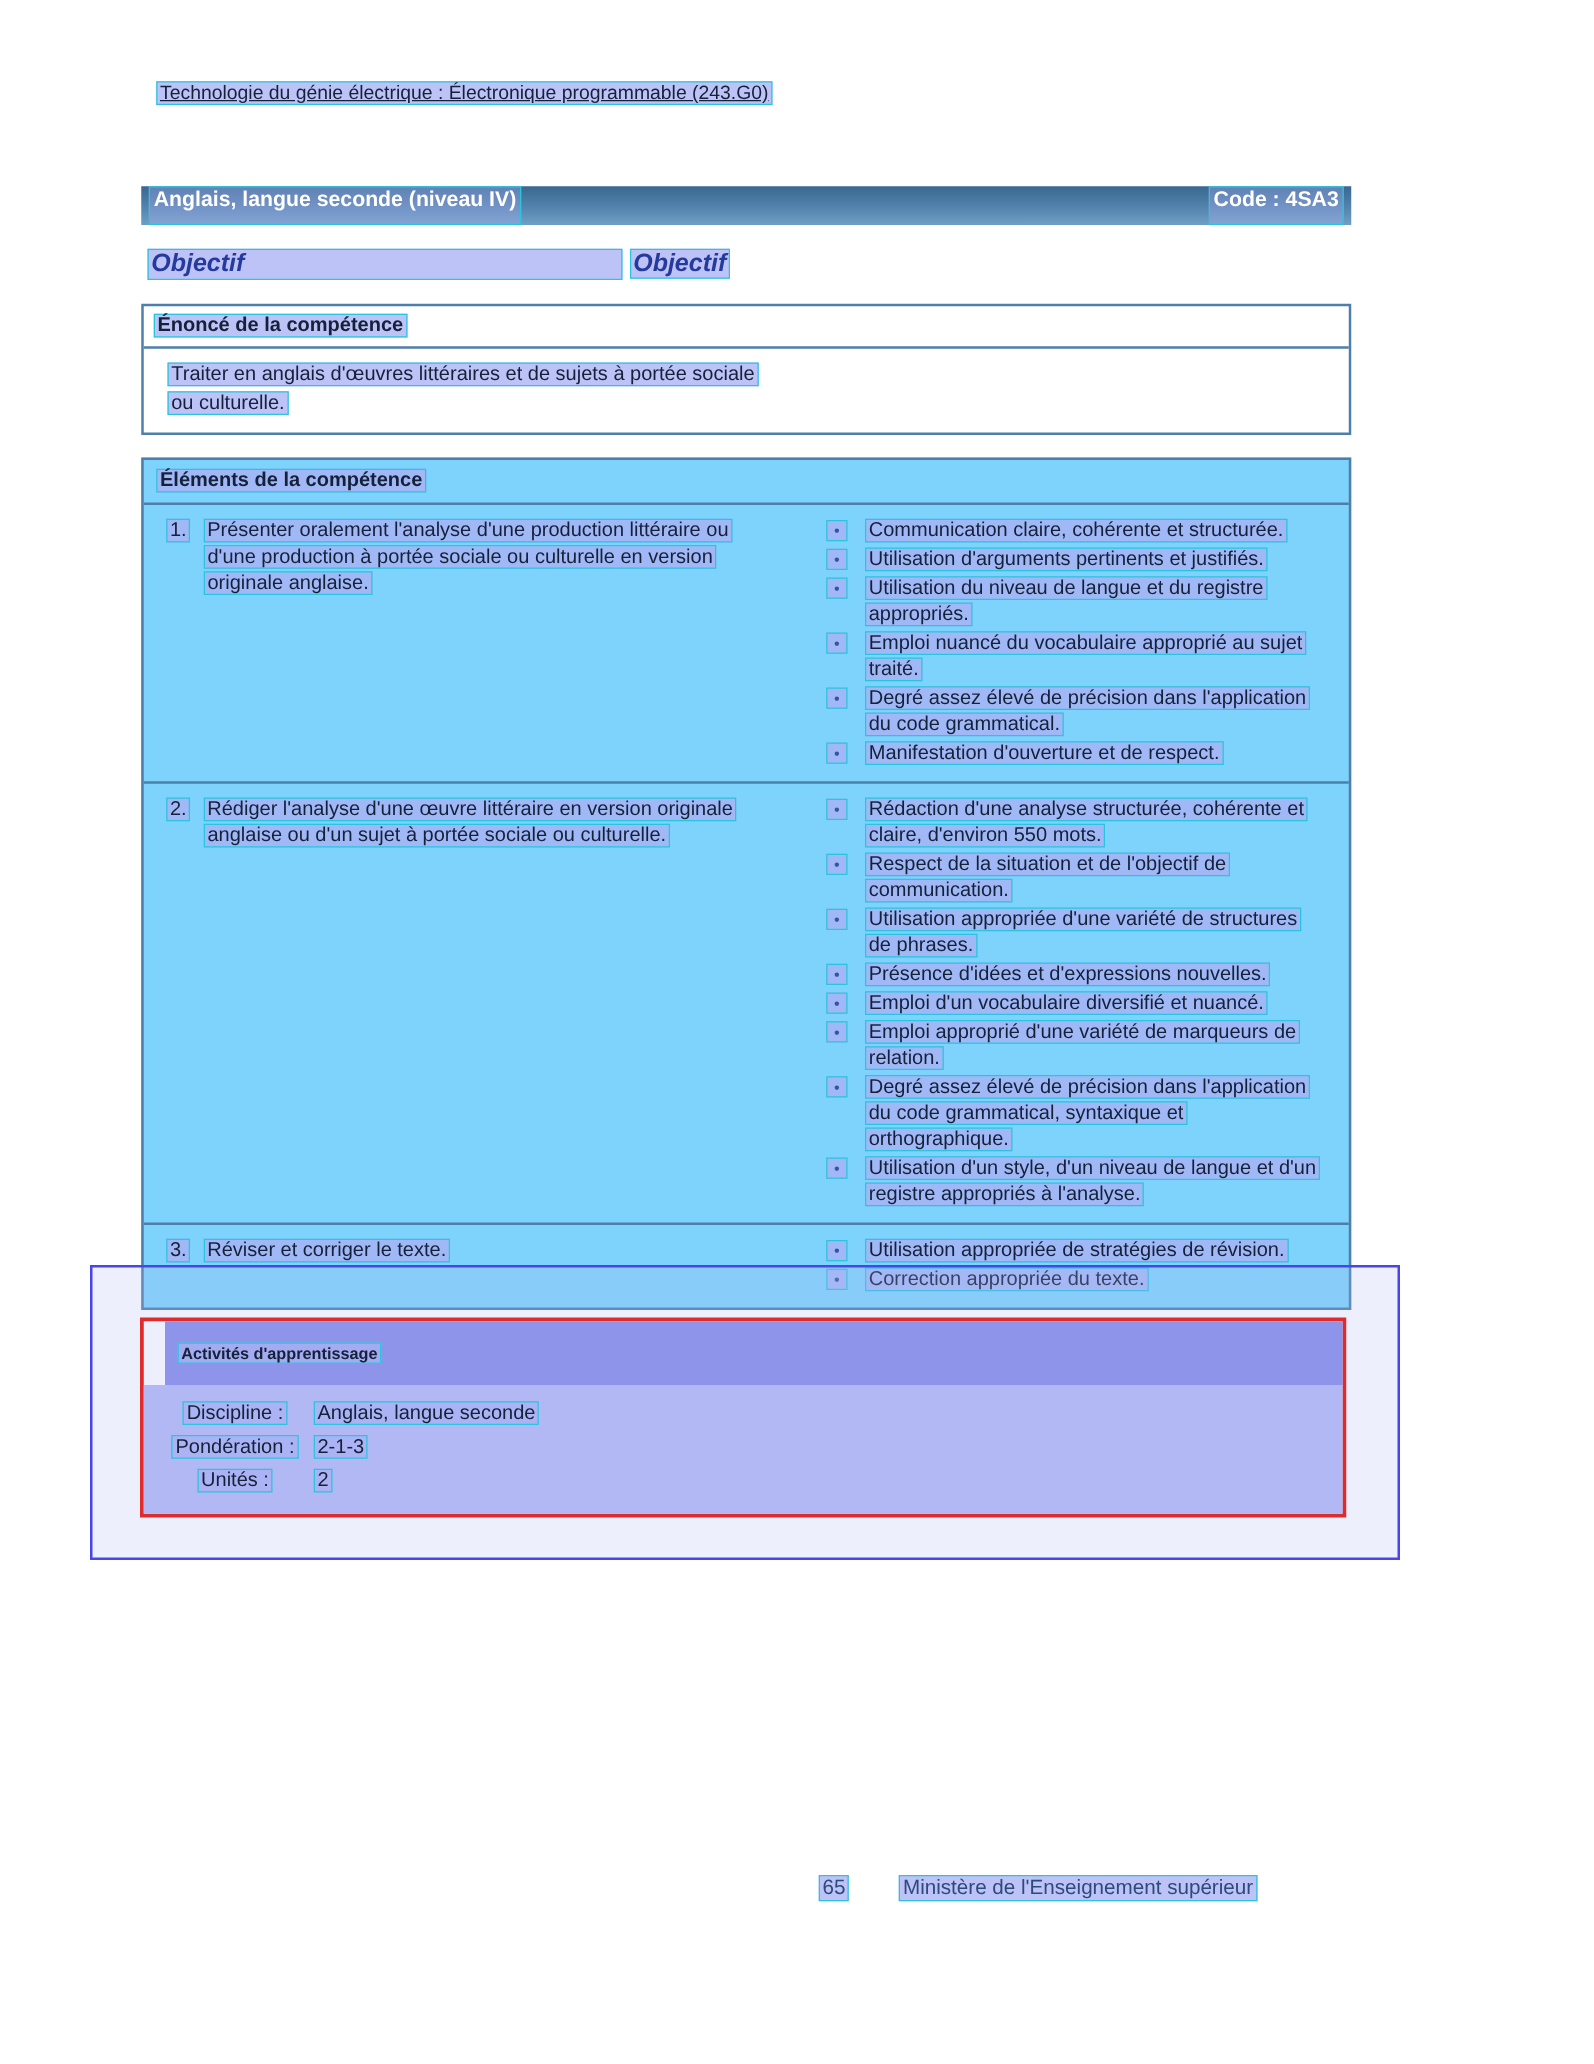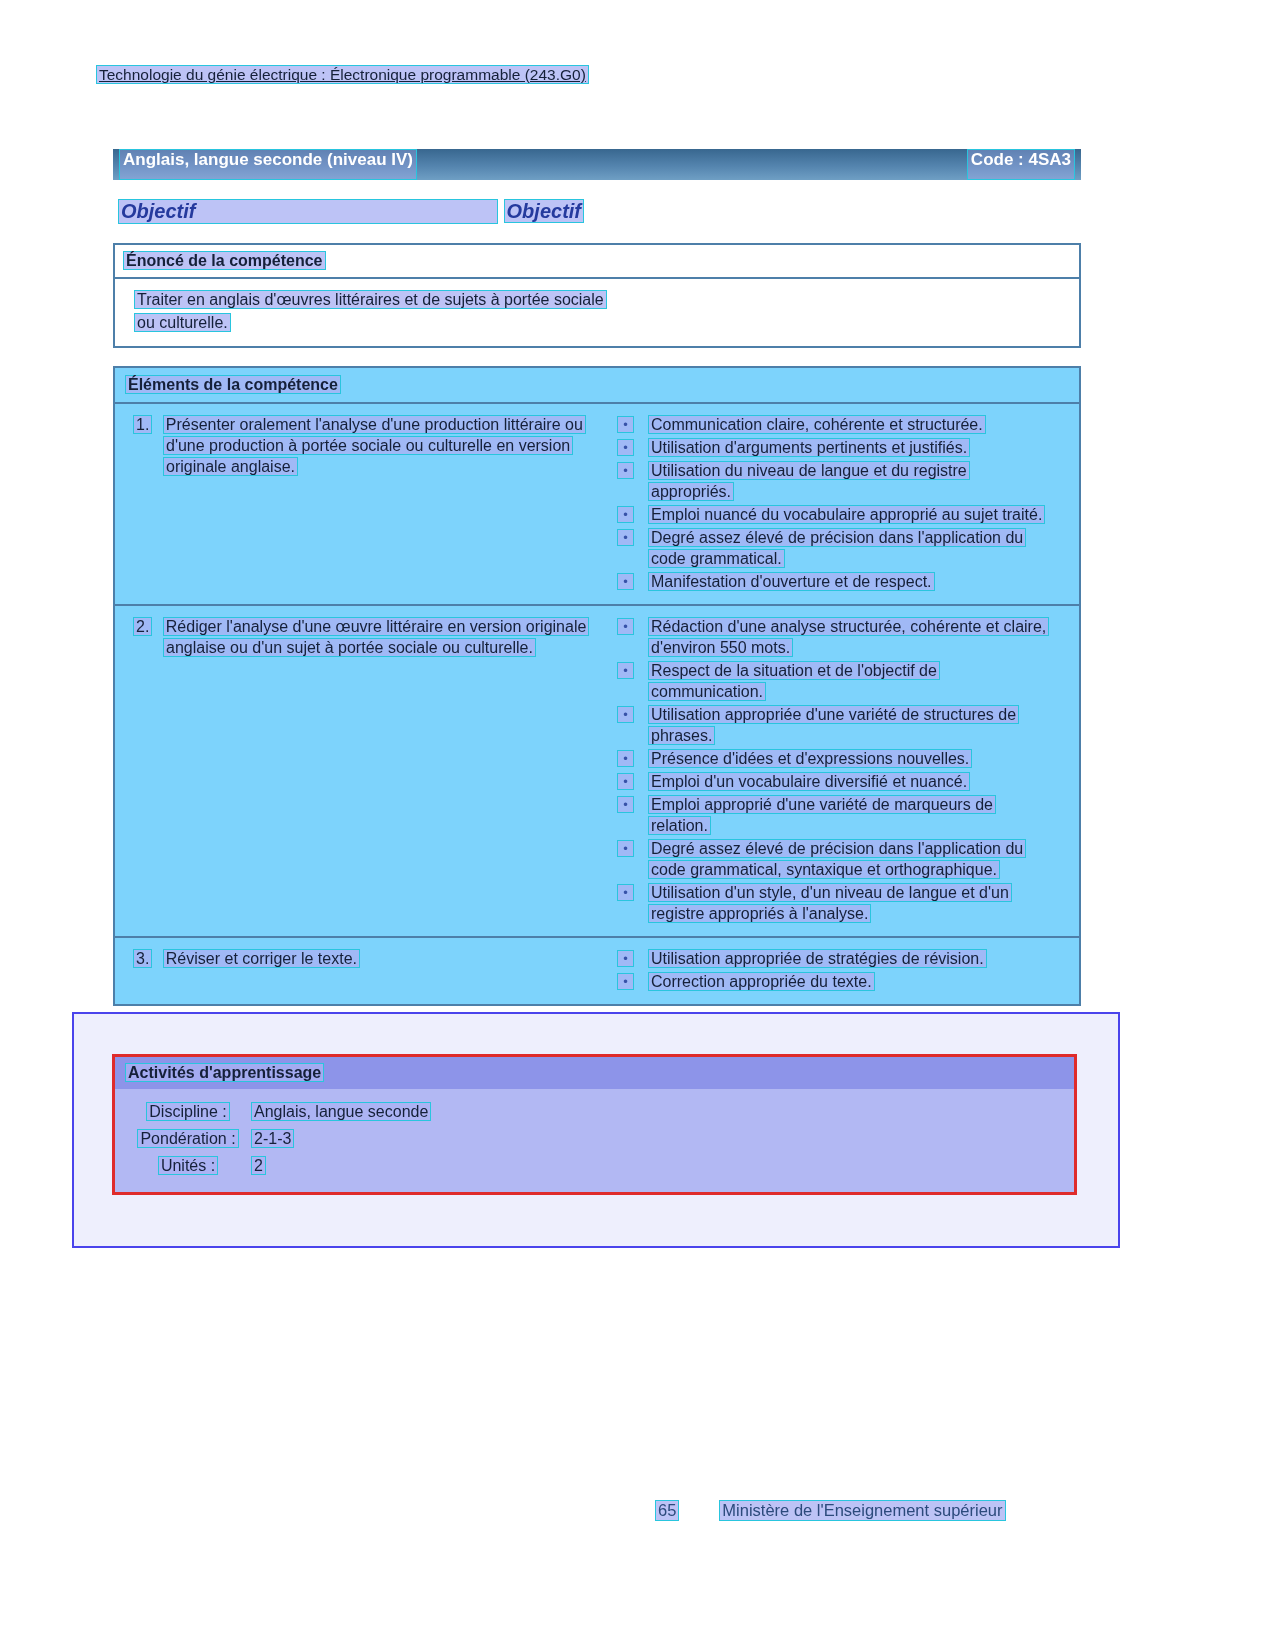--- a/index.html
+++ b/index.html
@@ -15,21 +15,21 @@
     border:1px solid #29c5de;
     padding:0 2px;
     -webkit-box-decoration-break:clone; box-decoration-break:clone;
   }
   .hl-bar {
     background:rgba(171,178,244,0.35);
     border:1px solid #29c5de;
     padding:0 3px;
   }
 
-  .doc-header { position:absolute; top:66px; left:96px; font-size:15.5px; }
+  .doc-header { position:absolute; top:66px; left:125px; font-size:15.5px; }
   .doc-header .hl { text-decoration:underline; }
 
   .title-bar {
     position:absolute; top:149px; left:113px; width:968px; height:31px;
     box-sizing:border-box; padding:0 6px;
     display:flex; justify-content:space-between; 
     background:linear-gradient(180deg,#38678f 0%,#5484ae 55%,#6f9fc4 100%);
     color:#ffffff; font-weight:bold; font-size:17px;
   }
 
@@ -49,21 +49,21 @@
 
   .comp-table {
     position:absolute; top:366px; left:113px; width:968px;
     box-sizing:border-box; border:2px solid #4d7fa9; background:#7dd3fc;
   }
   .t-head {
     display:grid; grid-template-columns:488px 1fr;
     border-bottom:2px solid #4d7fa9; font-weight:bold;
   }
   .t-head > div { padding:8px 10px; }
-  .t-row { display:grid; grid-template-columns:488px 1fr; border-bottom:2px solid #4d7fa9; }
+  .t-row { display:grid; grid-template-columns:488px 1fr; border-bottom:2px solid #4d7fa9;gap:44px; }
   .t-row:last-child { border-bottom:none; }
   .t-left { padding:10px 12px 10px 48px; text-indent:-30px; line-height:21px; }
   .t-left .num { margin-right:6px; }
   .t-right { padding:10px 26px 10px 12px; }
   .b-line { display:flex; margin:0 0 2px; }
   .bullet-marker {
     flex:0 0 auto; width:15px; height:15px; margin:2px 14px 0 2px;
     border:1px solid #29c5de; background:rgba(171,178,244,0.78);
     display:flex; align-items:center; justify-content:center;
     color:#3752a8; font-size:13px; line-height:1;
@@ -72,21 +72,21 @@
 
   .annotation-box {
     position:absolute; top:1012px; left:72px; width:1048px; height:236px;
     box-sizing:border-box; border:2px solid #4a44ec;
     background:rgba(176,182,246,0.22);
   }
   .red-box {
     position:absolute; top:40px; left:38px; width:965px;
     box-sizing:border-box; border:3px solid #df2b2b;
   }
-  .act-band { background:#8d94e9; padding:7px 10px; font-weight:bold; font-size:16px; }
+  .act-band { background:#8d94e9; padding:18px 10px; font-weight:bold; font-size:13px;margin-left:17px; }
   .act-body { background:#b2b8f3; padding:9px 10px 13px; }
   .field { line-height:27px; }
   .f-label-wrap { display:inline-block; width:126px;text-align:center; }
 
   .footer {
     position:absolute; top:1500px; left:655px;
     display:flex; gap:40px; font-size:16.5px; color:#2c4a7c;
   }
 </style>
 </head>

